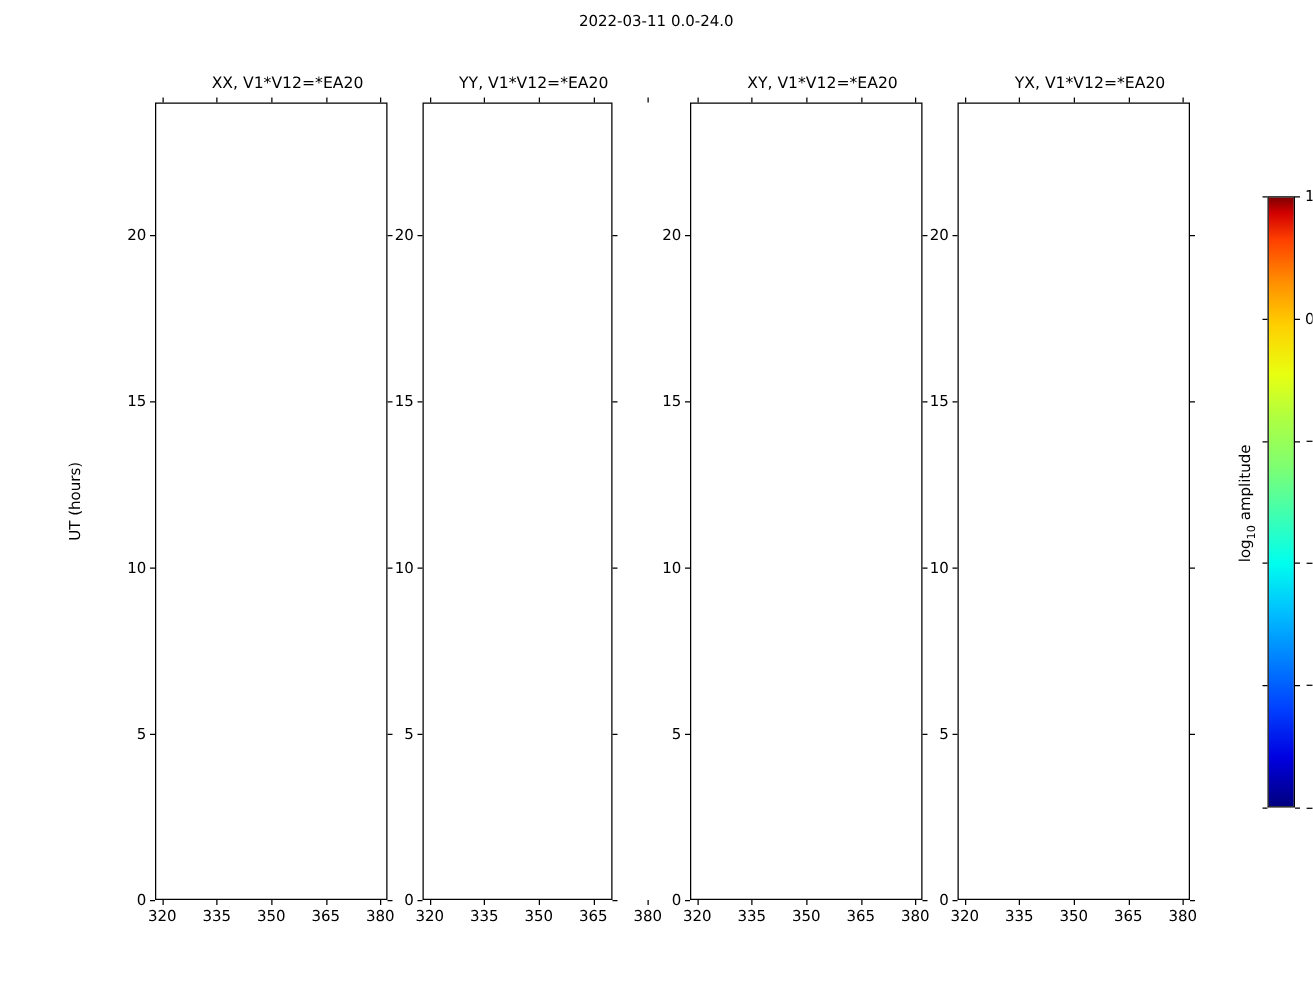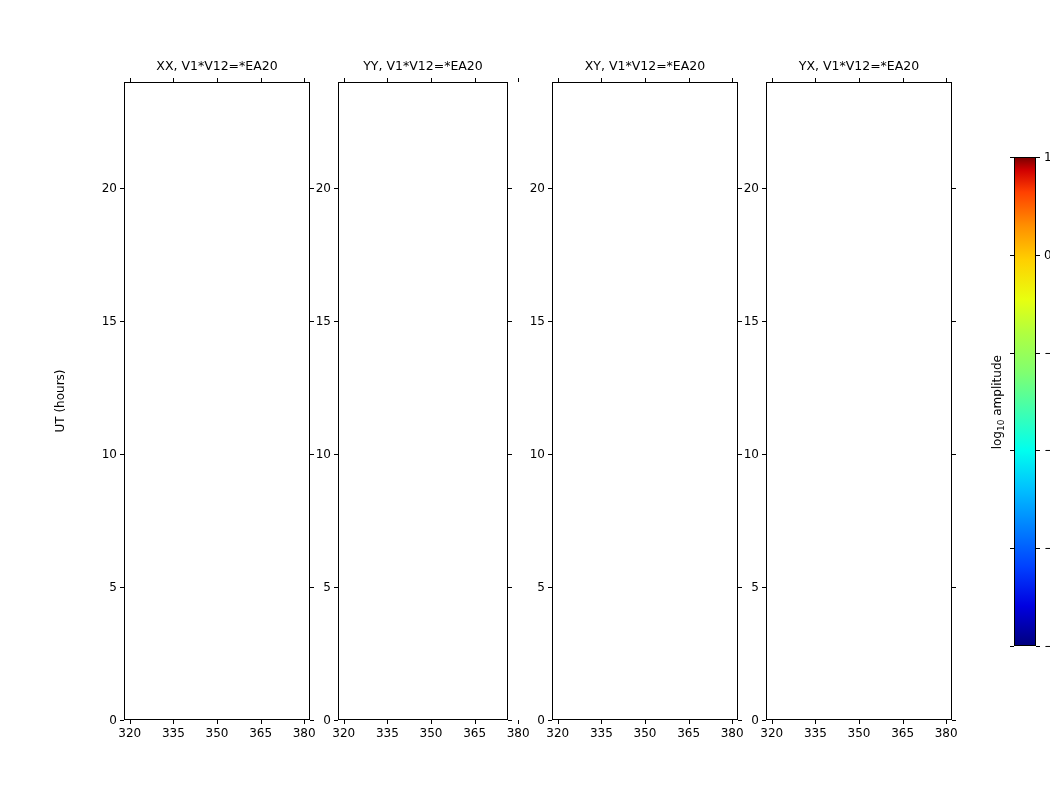--- a/index.html
+++ b/index.html
@@ -41,21 +41,21 @@
     top: 0;
     width: 100%;
     height: 100%;
     border: 1.1px solid #000000;
     box-sizing: border-box;
     background: #ffffff;
   }
   .panel .title {
     position: absolute;
     top: -24px;
-    left: 0;
+    left: 13px;
     width: 100%;
     text-align: center;
     font-size: 12.5px;
     white-space: nowrap;
   }
   
   .tick-y {
     position: absolute;
     left: -4px;
     width: 4px;
@@ -173,20 +173,21 @@
   }
   .cb-axis-label sub {
     font-size: 9px;
   }
 </style>
 </head>
 <body>
 
 <div id="figure">
 
+  <div class="suptitle">2022-03-11 0.0-24.0</div>
 
   <div class="panel" id="panel0" style="left:124px; width:186px;">
     <div class="axes"></div>
     <div class="title">XX, V1*V12=*EA20</div>
 
     <div class="tick-y" style="top:638px;"></div>
       <div class="tick-y-right" style="top:638px;"></div>
     <div class="tick-y-label" style="top:638px;">0</div>
     <div class="tick-y" style="top:505.1px;"></div>
       <div class="tick-y-right" style="top:505.1px;"></div>
@@ -213,21 +214,21 @@
     <div class="tick-x" style="left:136.6px;"></div>
       <div class="tick-x-top" style="left:136.6px;"></div>
     <div class="tick-x-label" style="left:136.6px;">365</div>
     <div class="tick-x" style="left:180.2px;"></div>
       <div class="tick-x-top" style="left:180.2px;"></div>
     <div class="tick-x-label" style="left:180.2px;">380</div>
   </div>
 
   <div class="ylabel" style="left:60px; top:394px; width:120px; text-align:center; margin-left:-60px;">UT (hours)</div>
 
-  <div class="panel" id="panel1" style="left:338px; width:170px;">
+  <div class="panel" id="panel1" style="left:338px; width:152px;">
     <div class="axes"></div>
     <div class="title">YY, V1*V12=*EA20</div>
 
     <div class="tick-y" style="top:638px;"></div>
       <div class="tick-y-right" style="top:638px;"></div>
     <div class="tick-y-label" style="top:638px;">0</div>
     <div class="tick-y" style="top:505.1px;"></div>
       <div class="tick-y-right" style="top:505.1px;"></div>
     <div class="tick-y-label" style="top:505.1px;">5</div>
     <div class="tick-y" style="top:372.2px;"></div>

